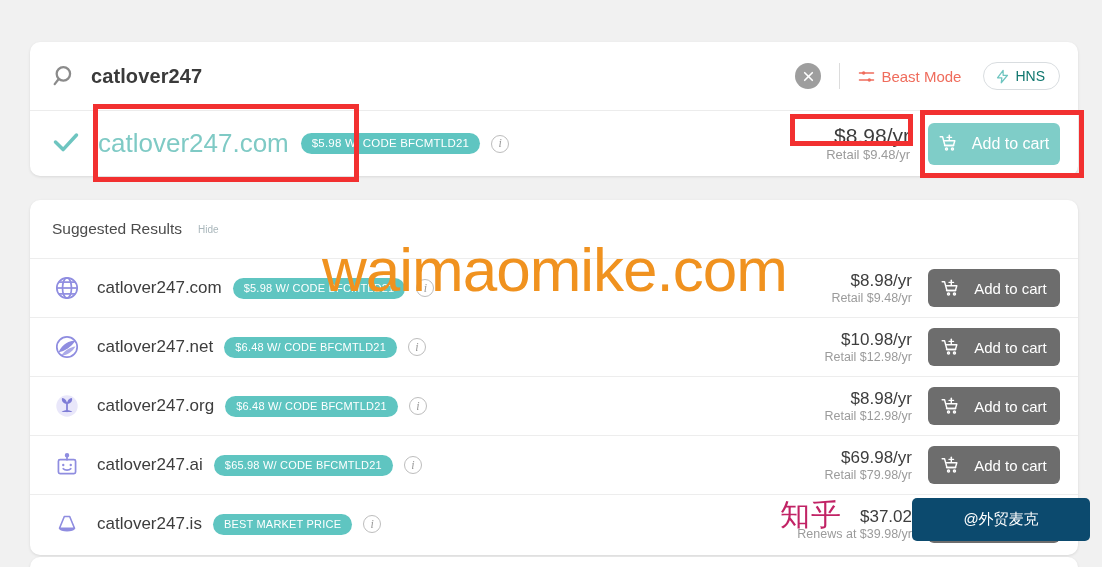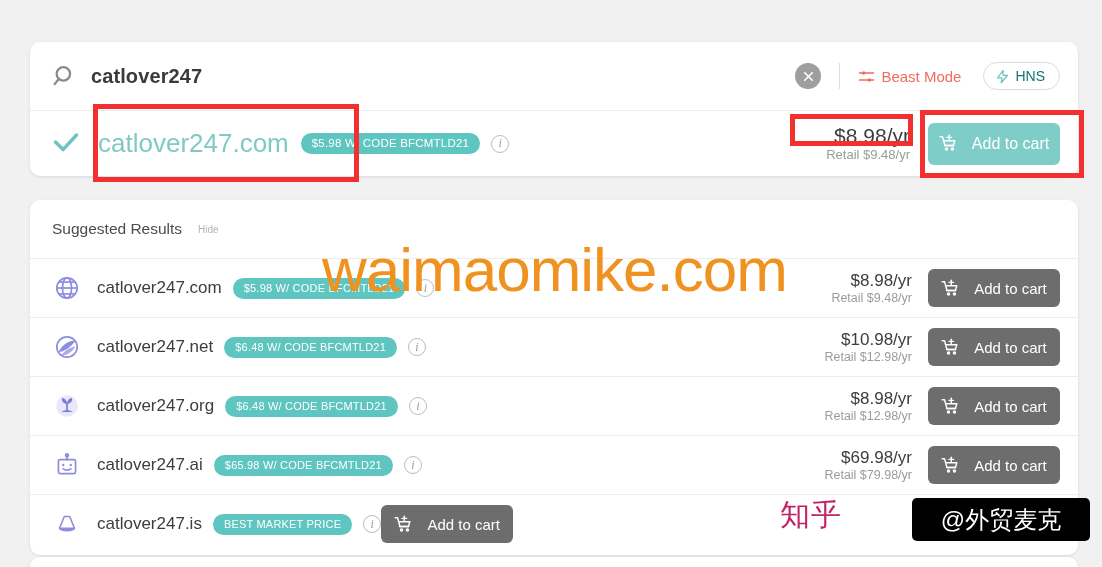--- a/index.html
+++ b/index.html
@@ -231,26 +231,26 @@
     pointer-events: none;
     white-space: nowrap;
     letter-spacing: 1px;
     opacity: .95;
     text-align: right;
   }
   #watermark-box {
     position: absolute;
     left: 912px; top: 498px;
     width: 178px; height: 43px;
-    background: #000000;
+    background: #0c4a6e;
     border-radius: 5px;
     z-index: 42;
     display: flex; align-items: center; justify-content: center;
     color: #ffffff;
-    font-size: 24px;
+    font-size: 15px;
     pointer-events: none;
     white-space: nowrap;
   }
 </style>
 </head>
 <body>
 
 <div class="page">
 
   <div class="card" id="search-card">
@@ -459,20 +459,24 @@
     <div class="sug-row">
       <span class="tld-ico">
         <svg viewBox="0 0 28 28" width="30" height="30" fill="none" stroke="#8f8de0" stroke-width="1.5" stroke-linejoin="round">
           <path d="M11.5 7 L16.5 7 L21 18 L7 18 Z"></path>
           <path d="M7 18 C9 21, 19 21, 21 18" fill="#8f8de0" stroke="#8f8de0"></path>
         </svg>
       </span>
       <span class="sug-name">catlover247.is</span>
       <span class="sug-badge">BEST MARKET PRICE</span>
       <span class="info-icon">i</span>
+      <div class="sug-price">
+        <div class="p1">$37.02</div>
+        <div class="p2">Renews at $39.98/yr</div>
+      </div>
       <button class="cart-btn grey">
         <span class="cart-ico">
           <svg viewBox="0 0 24 24" width="19" height="19" fill="none" stroke="#ffffff" stroke-width="1.8" stroke-linecap="round" stroke-linejoin="round">
             <path d="M1.5 3.5h3l3 11h11"></path>
               <path d="M7 8.5h13l-1.8 6H7"></path>
             <line x1="13" y1="1.5" x2="13" y2="7"></line>
               <line x1="10.2" y1="4.3" x2="15.8" y2="4.3"></line>
             <circle cx="9.5" cy="19" r="1.3"></circle>
               <circle cx="17" cy="19" r="1.3"></circle>
           </svg>

